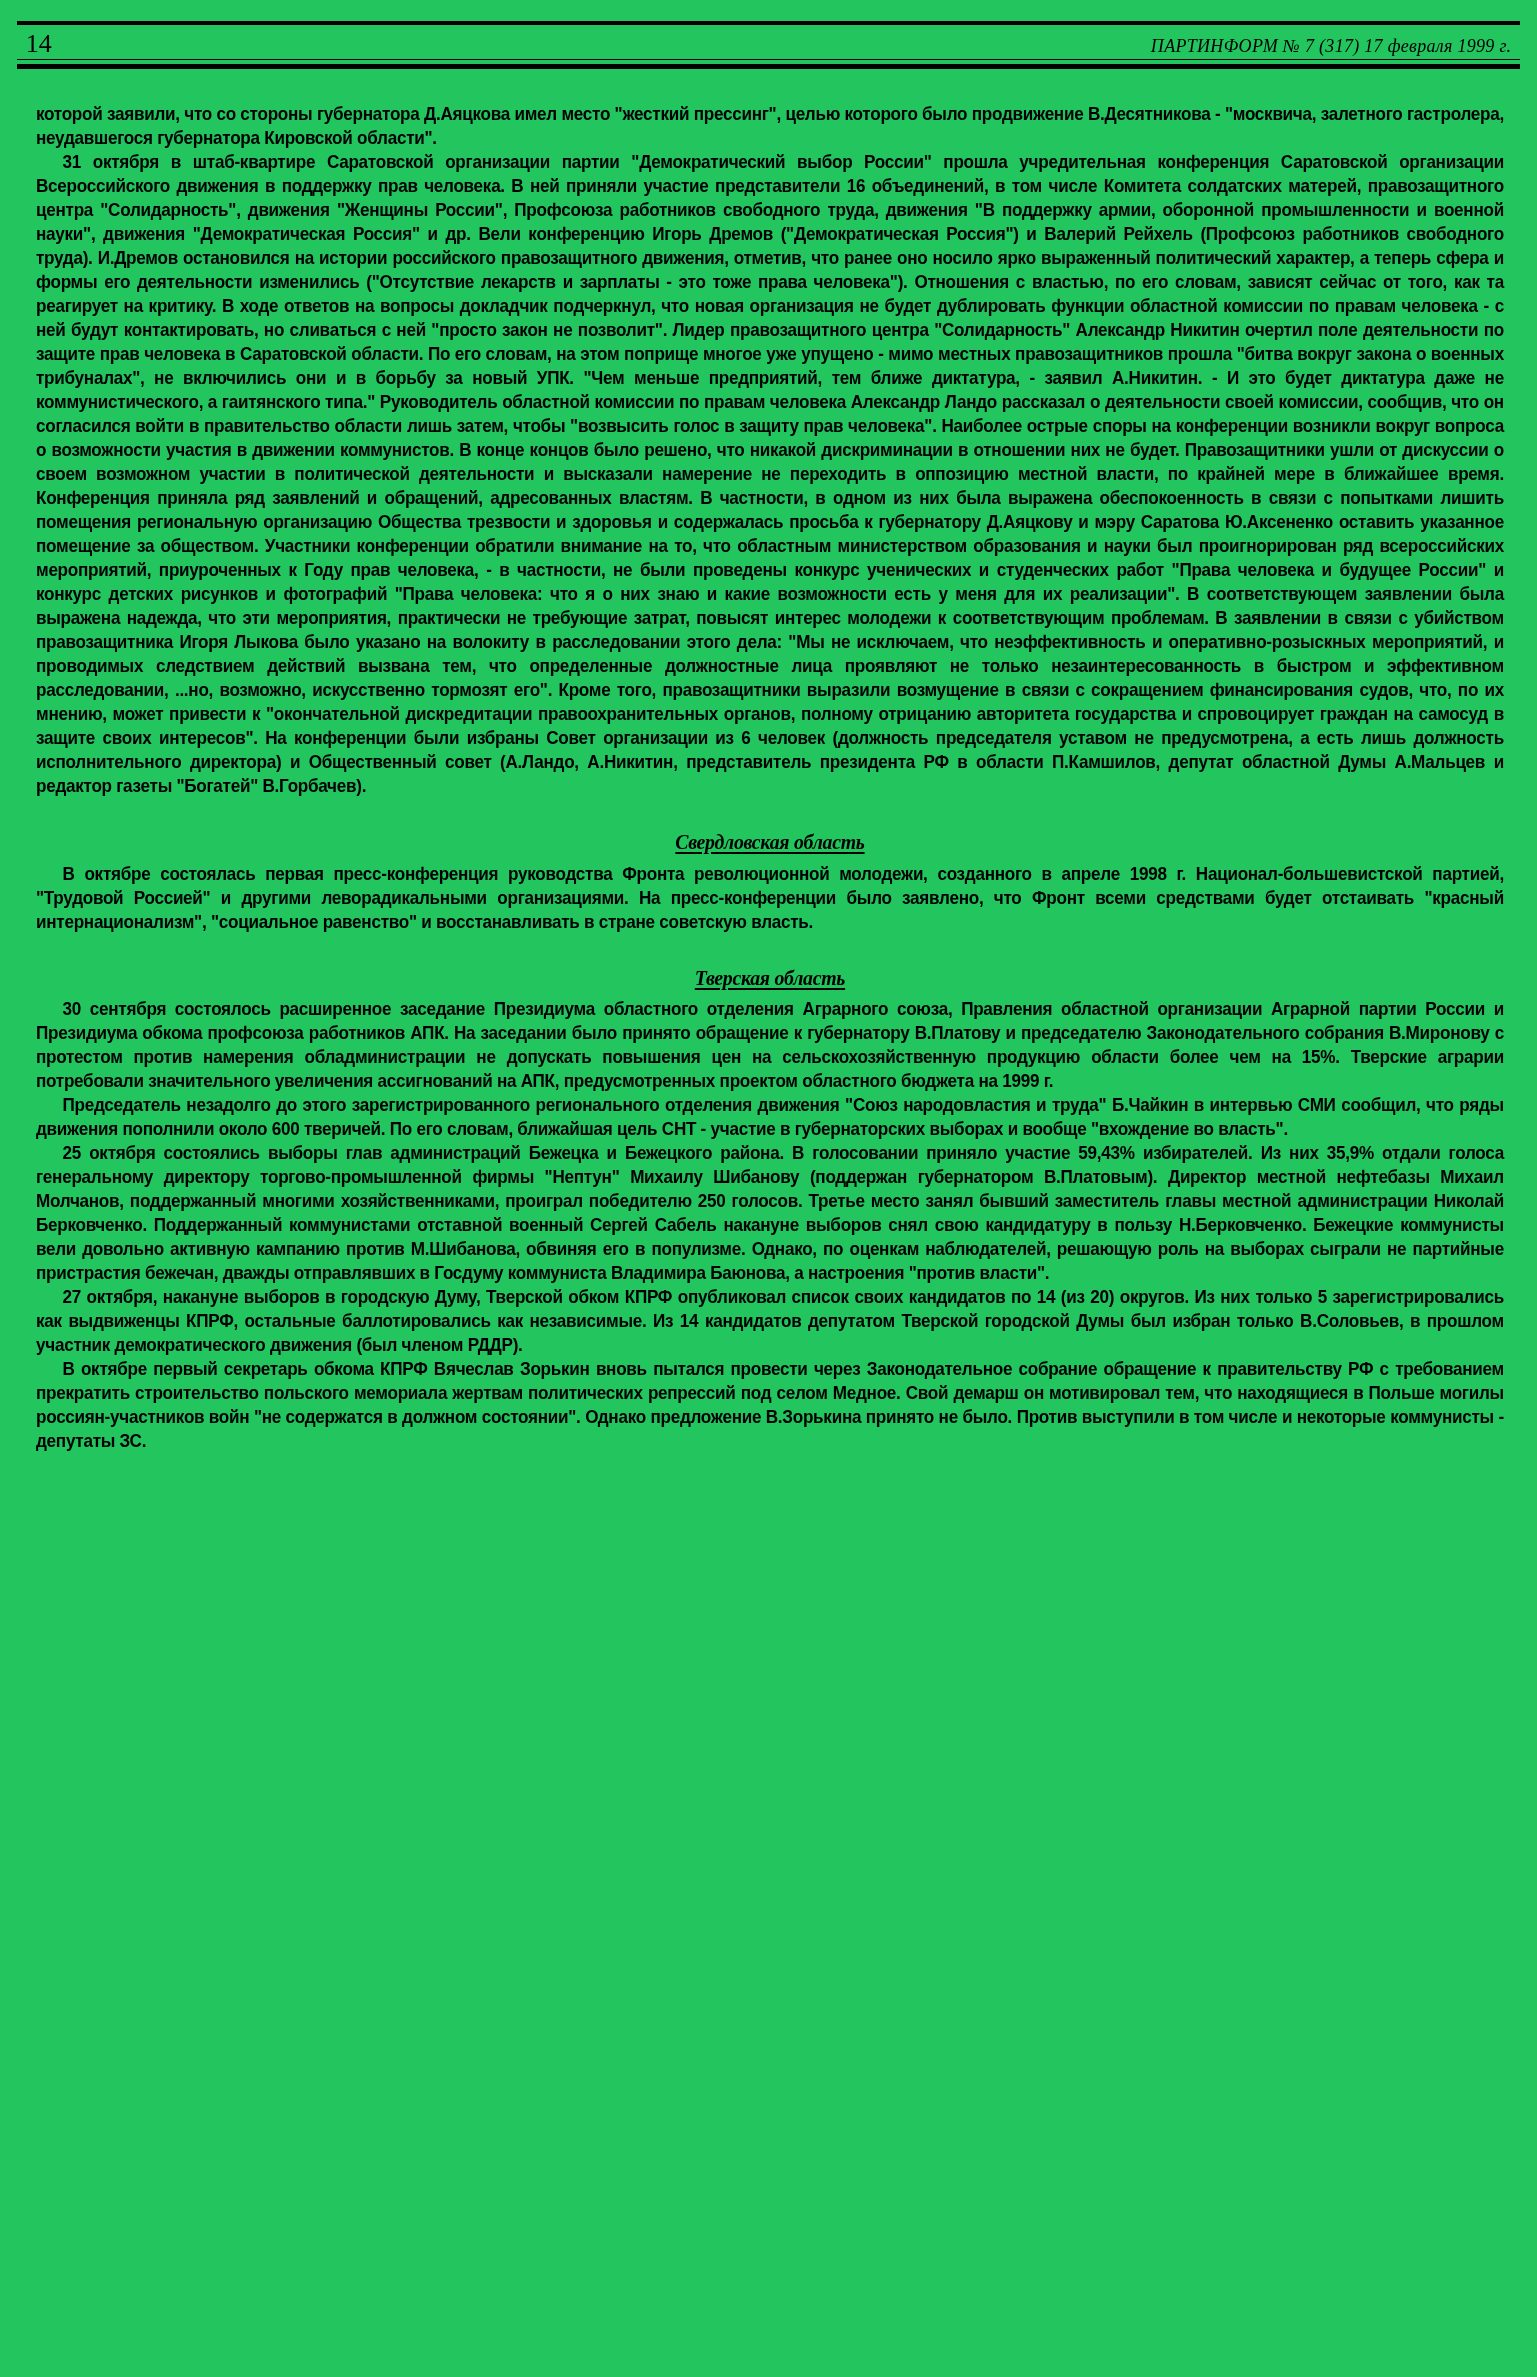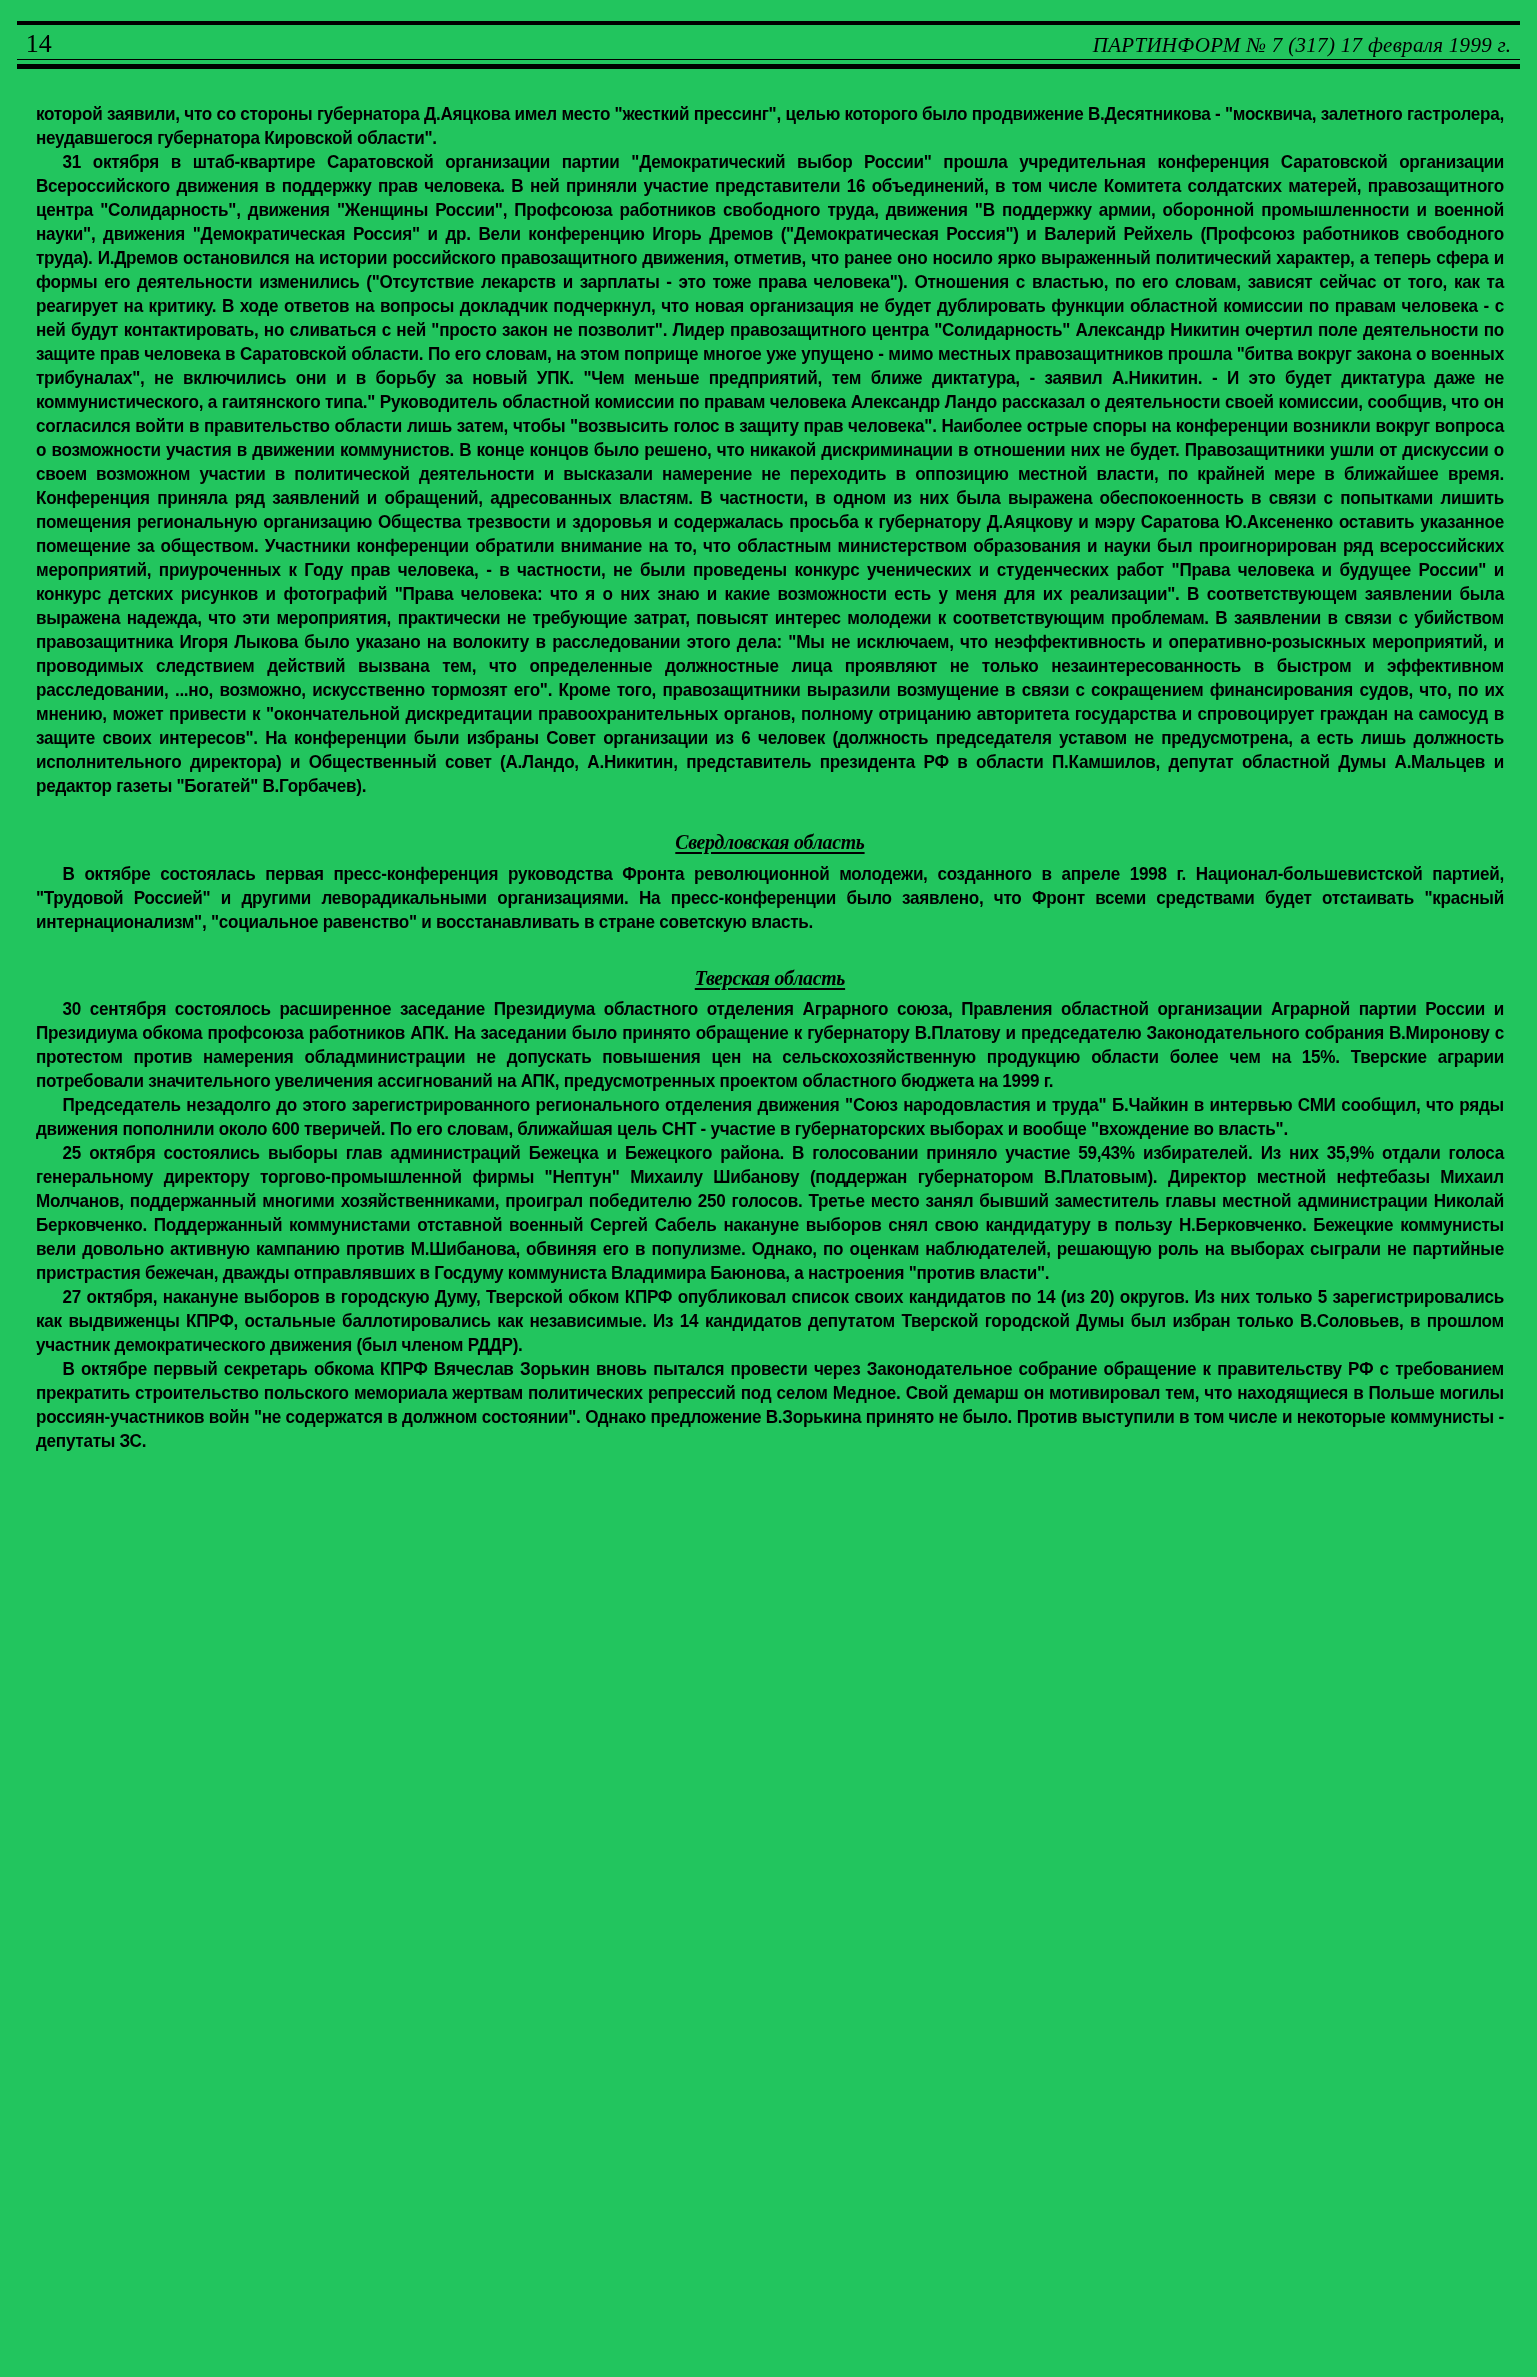--- a/index.html
+++ b/index.html
@@ -26,21 +26,21 @@
     border-bottom: 1.9px solid #000;
     padding: 6.4px 9px 1.9px 9px;
     font-family: "Liberation Serif", serif;
   }
   .page-num {
     font-size: 26px;
     line-height: 1;
     font-weight: normal;
   }
   .issue-title {
-    font-size: 21px;
+    font-size: 18px;
     line-height: 1;
     font-style: italic;
     letter-spacing: 0.3px;
   }
   
   .text-area {
     margin: 33px 0 0 36px;
     width: 1631px;               
     transform: scaleX(0.9);      
     transform-origin: 0 0;

